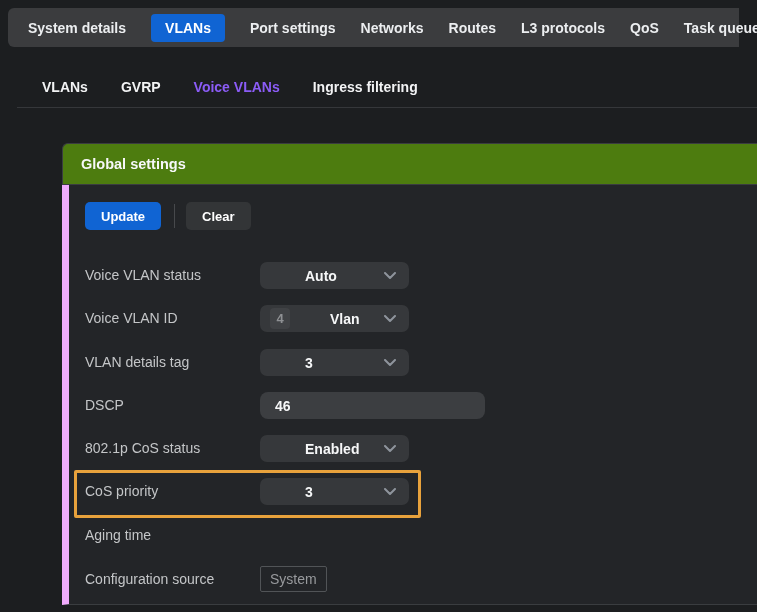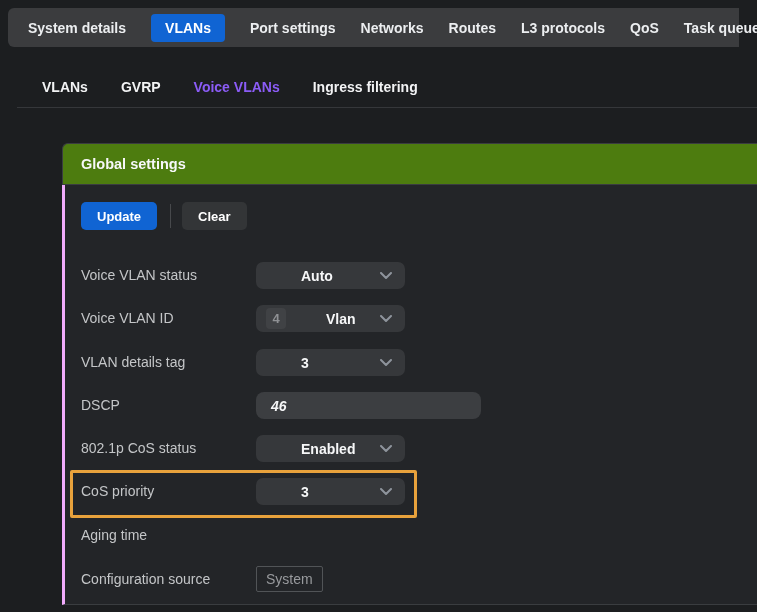--- a/index.html
+++ b/index.html
@@ -57,21 +57,21 @@
     border-right:none;
     border-radius:6px 0 0 0;
     display:flex; align-items:center;
     padding-left:18px;
   }
   .panel-title { font-size:14.5px; font-weight:700; color:#f7f8f9; }
   .panel-body {
     position:relative;
     height:420px;
     background:#232528;
-    border-left:3px solid #f0abfc;
+    border-left:7px solid #f0abfc;
     border-bottom:1px solid #3a3d40;
   }
 
   
   .btn-row { position:absolute; left:16px; top:17px; display:flex; align-items:center; }
   .btn {
     border:none; cursor:pointer;
     height:28px; border-radius:5px;
     font-family:"Liberation Sans", sans-serif;
     font-size:13px; font-weight:700; color:#ffffff;
@@ -95,21 +95,21 @@
   .select { width:149px; background:#36383b; padding-left:15px; }
   .select .val { font-size:14px; font-weight:700; color:#f6f7f8;margin-left:30px; }
   .select .chev { position:absolute; right:13px; top:10px; }
   .badge {
     background:#404245; color:#8f9194;
     font-size:13px; font-weight:700;
     min-width:20px; height:21px; line-height:21px;
     text-align:center; border-radius:4px;
     margin-right:10px; margin-left:-5px; padding:0 3px;
   }
-  .input { width:225px; background:#3c3e41; padding-left:15px; border-radius:8px;font-style:italic; }
+  .input { width:225px; background:#3c3e41; padding-left:15px; border-radius:8px; }
   .input .val { font-size:14px; font-weight:700; color:#f6f7f8; }
   .input.pill { border-radius:12px; }
   .input .ph { font-size:14px; font-weight:400; color:#8b8e91; }
   .readonly {
     background:transparent;
     border:1px solid #515457; border-radius:2px;
     padding:0 9px; height:26px; cursor:default;
   }
   .readonly .val { font-size:14px; color:#989a9d; }
 

